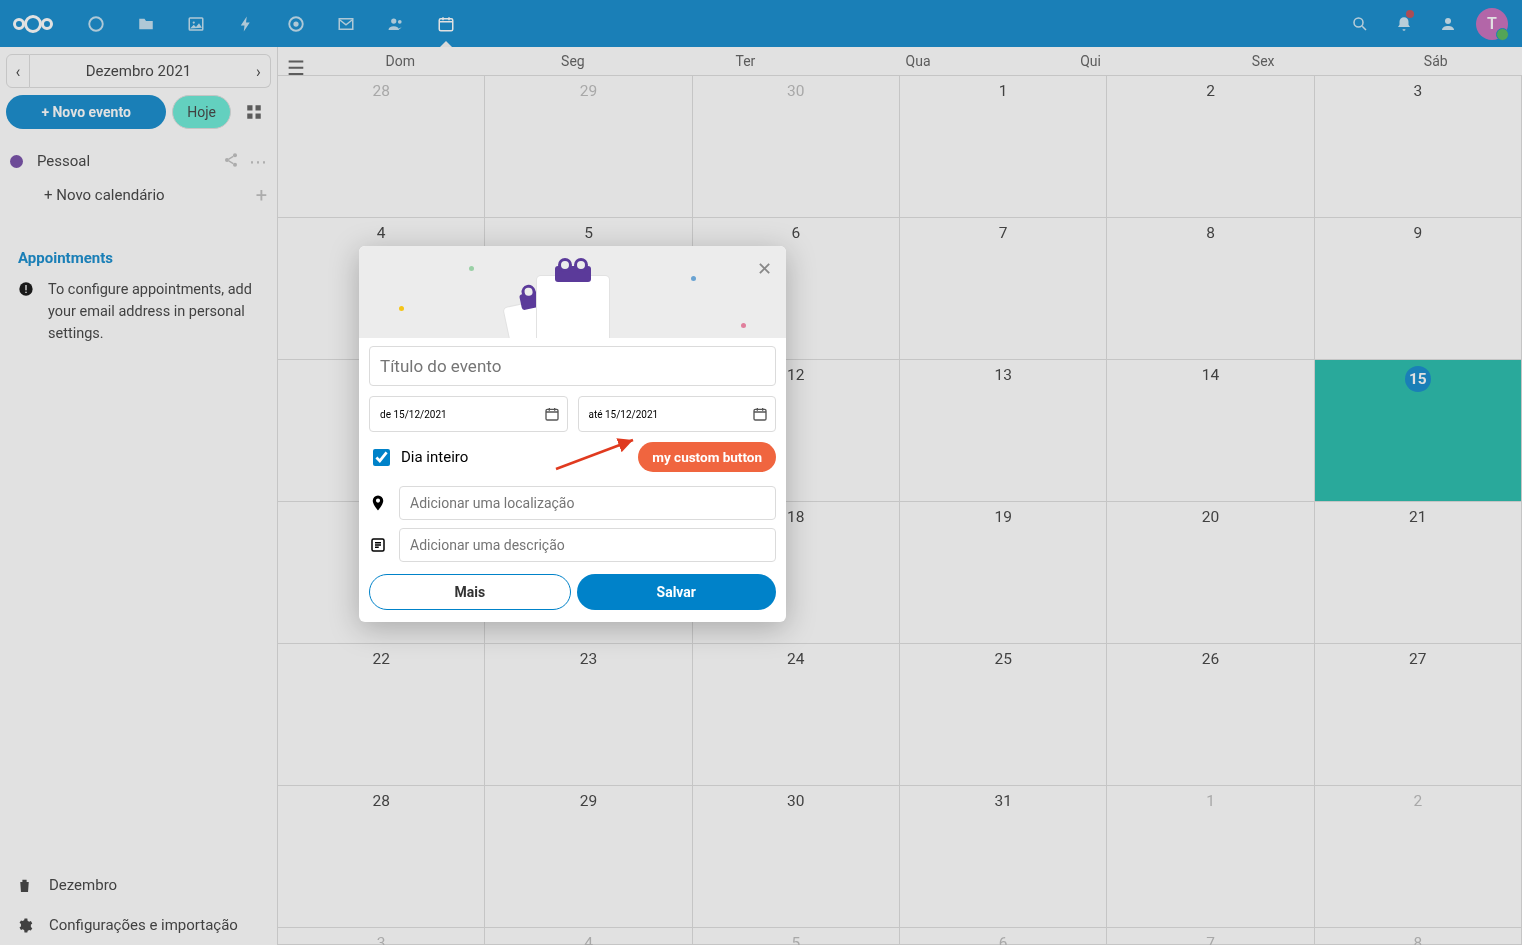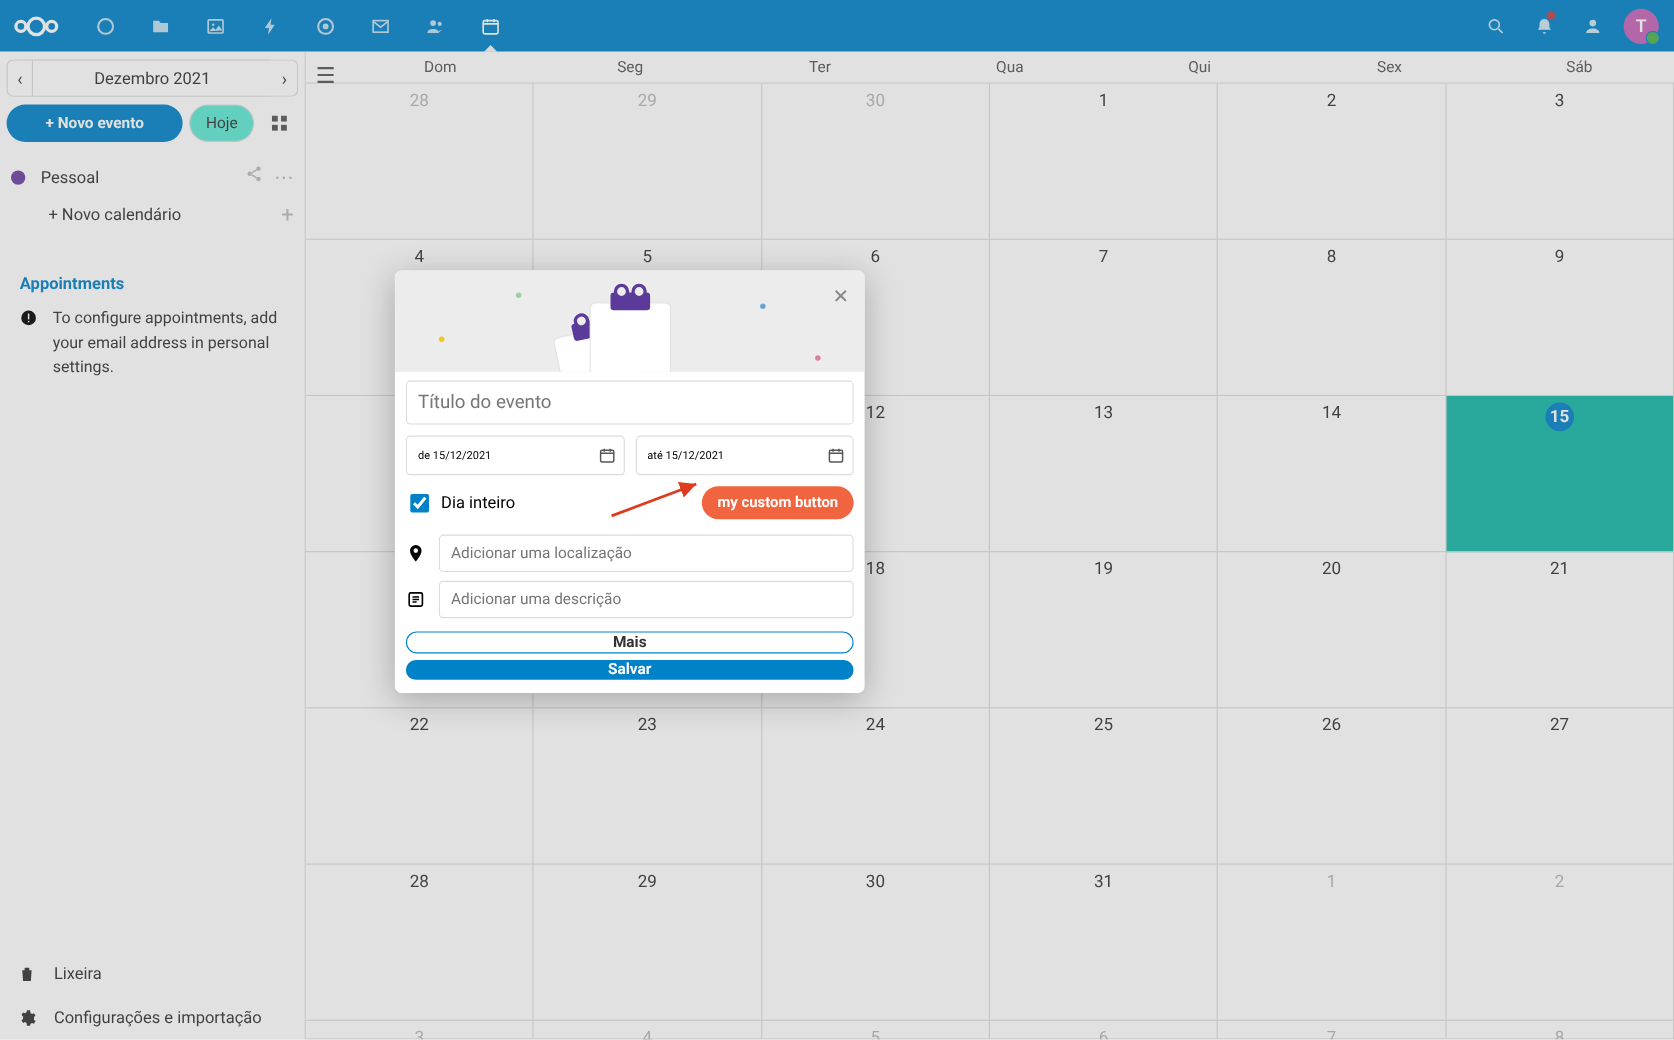--- a/index.html
+++ b/index.html
@@ -88,21 +88,21 @@
   .m-date{flex:1;position:relative;display:flex;align-items:center;}
   .m-date input{width:100%;height:36px;border:1px solid var(--border);border-radius:4px;padding:0 30px 0 10px;font-size:10px;}
   .m-date svg{position:absolute;right:8px;width:16px;height:16px;fill:#555;}
   .m-row-allday{display:flex;align-items:center;justify-content:space-between;margin:6px 0 14px;}
   .chk{display:flex;align-items:center;gap:8px;font-size:15px;}
   .chk input{width:17px;height:17px;accent-color:var(--nc-blue);}
   .orange-btn{background:var(--orange);color:#fff;font-weight:700;border:none;border-radius:18px;height:30px;padding:0 14px;font-size:13.5px;cursor:pointer;}
   .m-field-row{display:flex;align-items:center;gap:12px;margin-bottom:8px;}
   .m-field-row svg{width:18px;height:18px;flex-shrink:0;}
   .m-field-row input,.m-field-row textarea{flex:1;border:1px solid var(--border);border-radius:4px;padding:8px 10px;font-size:14px;font-family:inherit;resize:none;}
-  .m-actions{display:flex;gap:6px;margin-top:12px;flex-direction:column;}
+  .m-actions{display:flex;gap:6px;margin-top:12px;}
   .m-more{flex:1;height:36px;border:1px solid var(--nc-blue);background:#fff;color:#333;border-radius:20px;font-weight:700;font-size:14px;cursor:pointer;}
   .m-save{flex:1;height:36px;border:none;background:var(--nc-blue);color:#fff;border-radius:20px;font-weight:700;font-size:14px;cursor:pointer;}
   
   .arrow-ann{position:absolute;left:551px;top:434px;width:90px;height:40px;z-index:60;pointer-events:none;}
   .arrow-ann svg{width:100%;height:100%;}
   
   .sidebar, .sidebar *{ }
 </style>
 </head>
 <body>
@@ -236,21 +236,21 @@
             <rect x="11" y="16" width="2" height="2" fill="#fff"></rect>
           </svg>
         </span>
       <span>To configure appointments, add your email address in personal settings.</span>
     </div>
     <div class="sb-bottom">
       <div class="sb-foot-item">
         <svg viewBox="0 0 24 24">
             <path d="M6 7h12l-1 14H7zM4 7h16M9 4h6v3H9z"></path>
           </svg>
-        <span>Lixeira</span>
+        <span>Dezembro</span>
       </div>
       <div class="sb-foot-item">
         <svg viewBox="0 0 24 24">
             <path d="M12 8a4 4 0 100 8 4 4 0 000-8zm9 4a7 7 0 00-.1-1.2l2.1-1.6-2-3.4-2.5 1a7 7 0 00-2-1.2L16 2h-4l-.5 2.6a7 7 0 00-2 1.2l-2.5-1-2 3.4L7.1 10A7 7 0 007 12c0 .4 0 .8.1 1.2L5 14.8l2 3.4 2.5-1c.6.5 1.3.9 2 1.2L12 22h4l.5-2.6c.7-.3 1.4-.7 2-1.2l2.5 1 2-3.4-2.1-1.6c.1-.4.1-.8.1-1.2z"></path>
           </svg>
         <span>Configurações e importação</span>
       </div>
     </div>
   </div>
 

